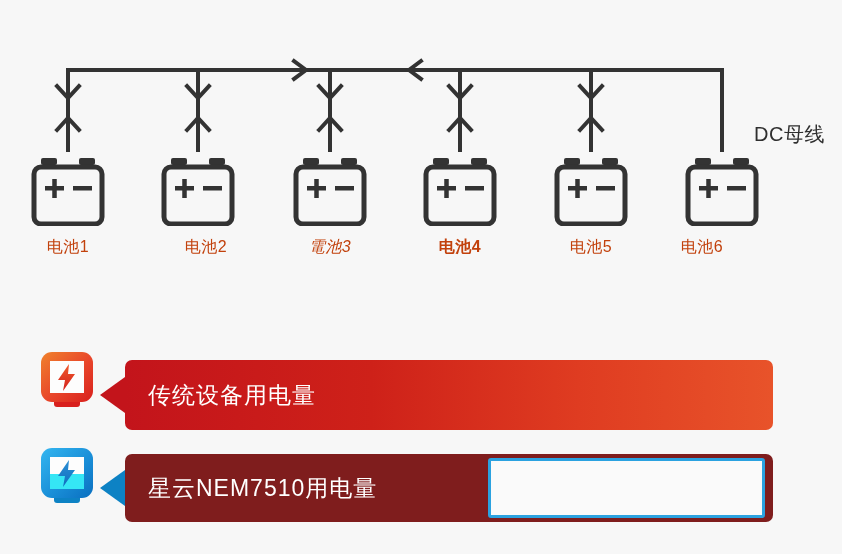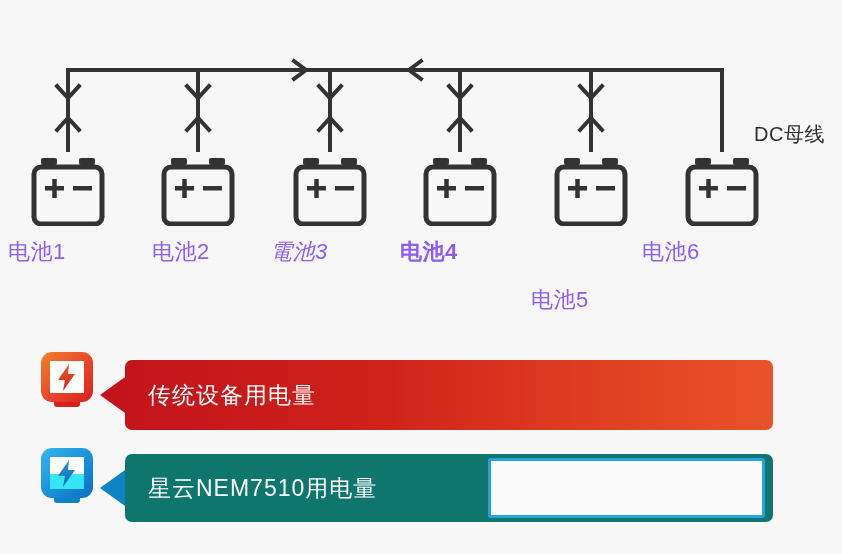--- a/index.html
+++ b/index.html
@@ -10,22 +10,22 @@
     font-family:"Liberation Sans","DejaVu Sans",sans-serif;
     overflow:hidden;position:relative;
   }
   #stage{position:absolute;left:0;top:0;width:842px;height:554px;}
 
   
   #circuit{position:absolute;left:0;top:0;width:842px;height:300px;}
 
   .bat-label{
     position:absolute;
-    font-size:22px;color:#8b5cf6;
-    text-align:left;width:120px;
+    font-size:16px;color:#c2410c;
+    text-align:center;width:120px;
     letter-spacing:.5px;white-space:nowrap;
   }
 
   .dc-label{
     position:absolute;
     left:754px;top:87px;
     font-size:20px;color:#2f2f2f;
     white-space:nowrap;letter-spacing:.5px;margin-top:34px;
   }
 
@@ -48,21 +48,21 @@
     border-radius:7px;
     display:flex;align-items:center;
   }
   .bar-row.red .bar-body{
     width:648px;
     background:linear-gradient(90deg,#c3141b 0%,#ce2119 38%,#df3c21 70%,#e8532a 100%);
   }
   .bar-row.blue .bar-body{
     top:16px;height:68px;
     width:648px;
-    background:#0f766e;
+    background:#7f1d1d;
   }
 
   
   .notch{
     position:absolute;
     left:-25px;top:50%;
     width:0;height:0;
     transform:translateY(-50%);
     border-top:18px solid transparent;
     border-bottom:18px solid transparent;
@@ -200,24 +200,24 @@
             <g fill="#333333">
               <rect x="14" y="28" width="19" height="4.5"></rect>
               <rect x="21.25" y="21" width="4.5" height="19"></rect>
               <rect x="42" y="28" width="19" height="4.5"></rect>
             </g>
           </svg></div>
       </div>
 
     <div id="battery-labels">
         <div class="bat-label" style="left: 8px; top: 237px;">电池1</div>
-        <div class="bat-label" style="left: 152px; top: 237px;">电池2</div>
+        <div class="bat-label" style="left: 146px; top: 237px;">电池2</div>
         <div class="bat-label" style="left: 270px; top: 237px; font-style: italic;">電池3</div>
         <div class="bat-label" style="left: 400px; top: 237px; font-weight: bold;">电池4</div>
-        <div class="bat-label" style="left: 531px; top: 237px; margin-top: 48px;">电池5</div>
+        <div class="bat-label" style="left: 531px; top: 237px;">电池5</div>
         <div class="bat-label" style="left: 642px; top: 237px;">电池6</div>
       </div>
 
     <div class="dc-label">DC母线</div>
   </div>
 
   <div id="bars">
 
     <div class="bar-row red">
 

